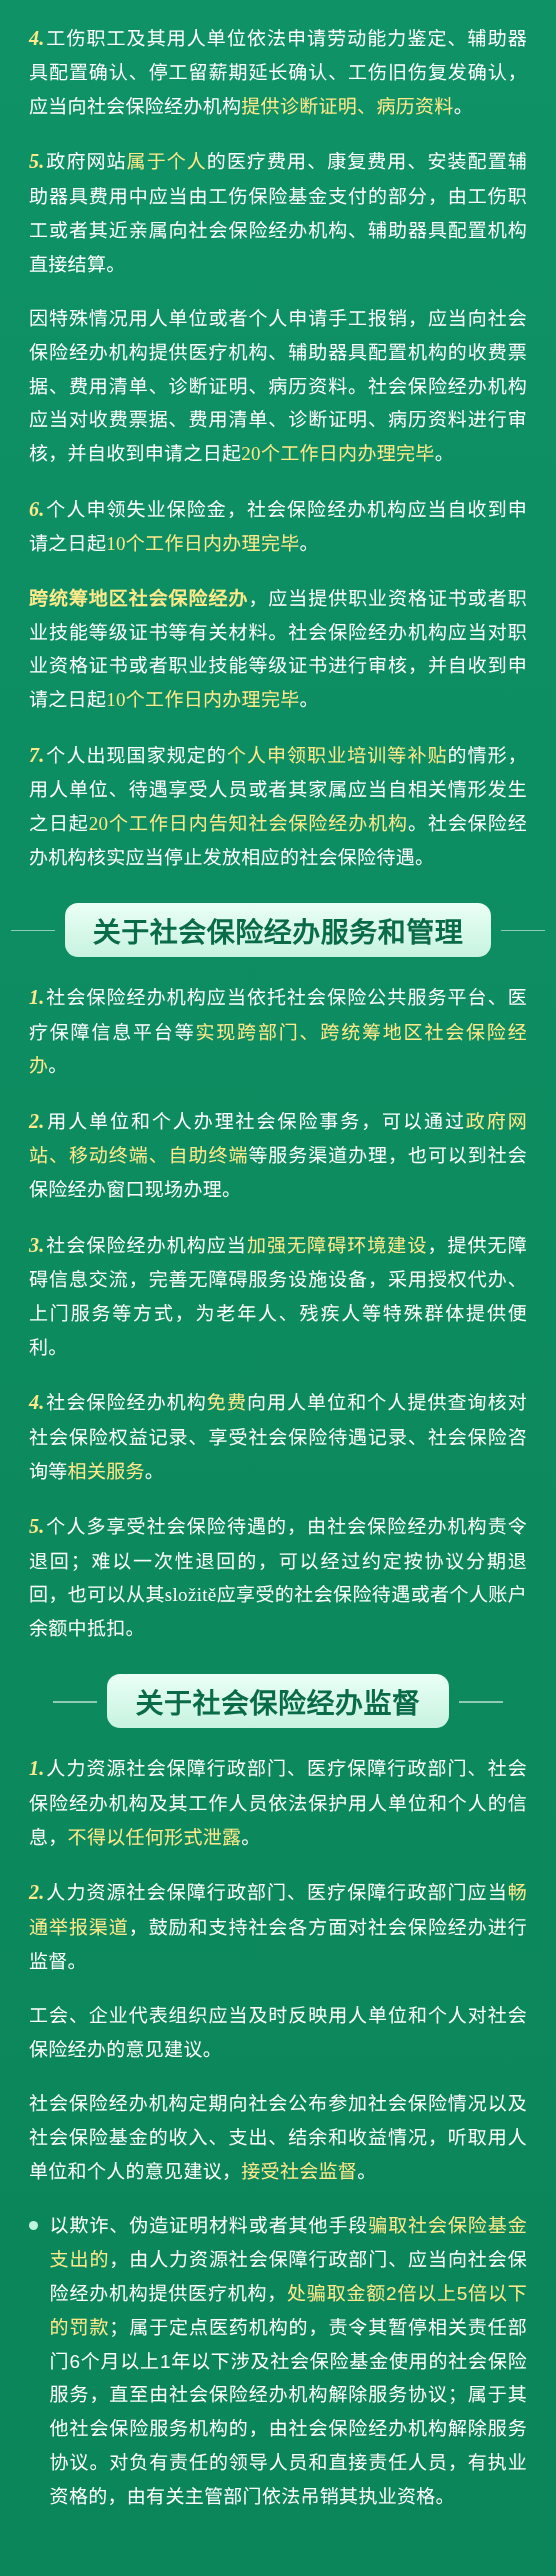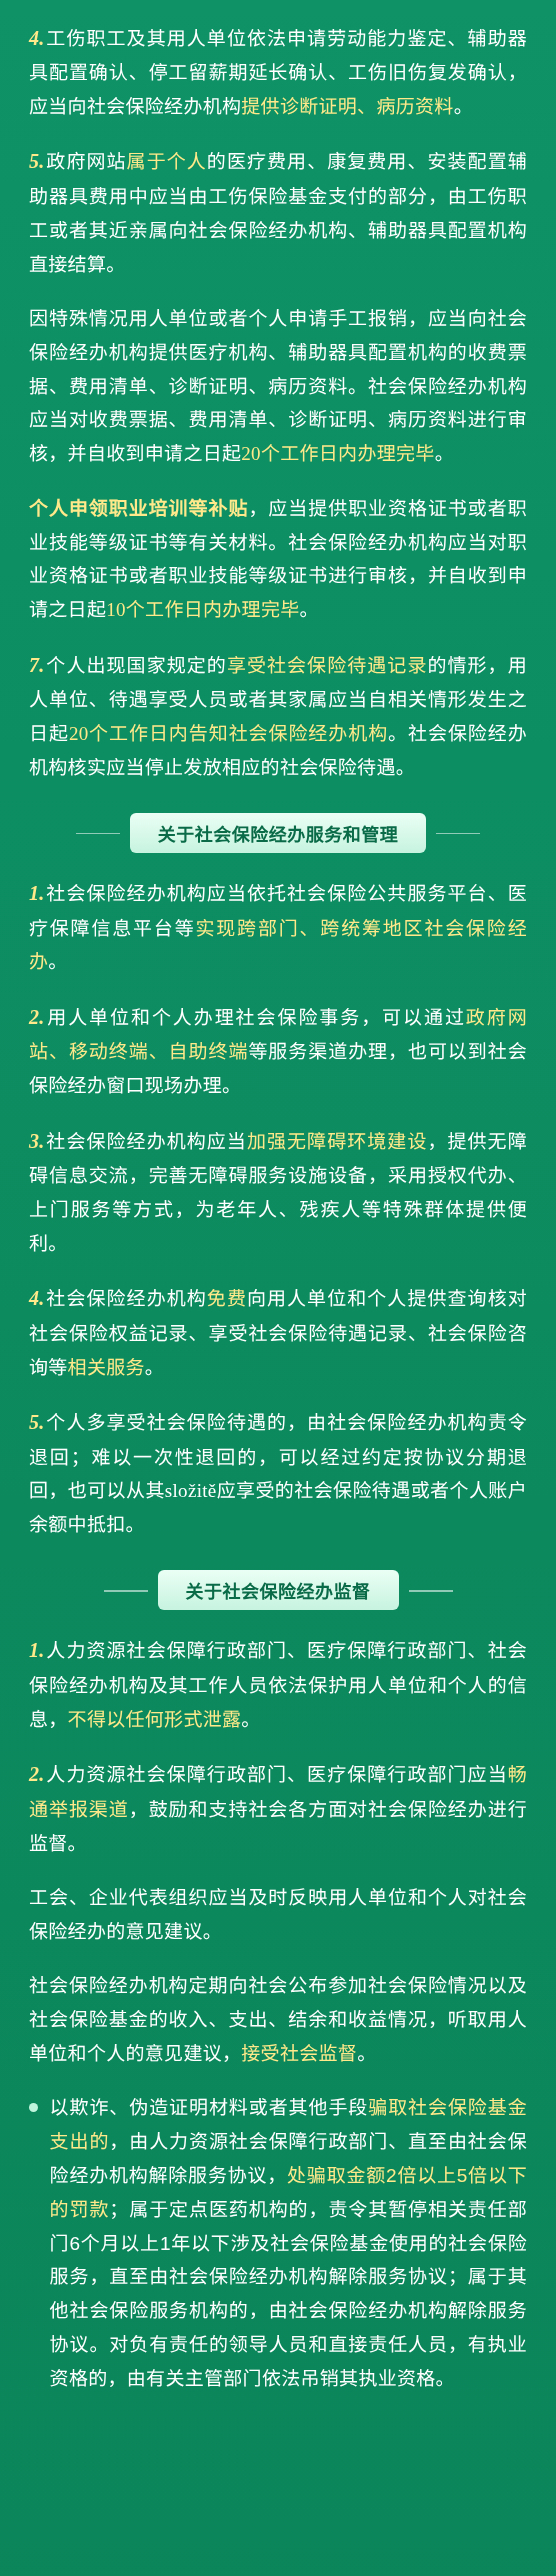--- a/index.html
+++ b/index.html
@@ -49,25 +49,25 @@
   
   .section-head {
     margin: 28px 0 23px 0;
     text-align: center;
     position: relative;
   }
   .section-head .bar {
     display: inline-block;
     position: relative;
     padding: 7.2px 28px;
-    font-size: 18px;
+    font-size: 28px;
     font-weight: bold;
     color: #0a6b48;
     background: linear-gradient(180deg, #eafff5 0%, #c7f3e0 100%);
-    border-radius: 6px;
+    border-radius: 13px;
     letter-spacing: 0.5px;
   }
   .section-head .bar::before,
   .section-head .bar::after {
     content: "";
     position: absolute;
     top: 50%;
     width: 44px;
     height: 1.5px;
     background: rgba(255,255,255,0.55);
@@ -107,28 +107,31 @@
     </p>
 
     <p class="para">
       <span class="num">5.</span><span>政府网站</span><span class="hl">属于个人</span><span>的医疗费用、康复费用、安装配置辅助器具费用中应当由工伤保险基金支付的部分，由工伤职工或者其近亲属向社会保险经办机构、辅助器具配置机构直接结算。</span>
     </p>
 
     <p class="para">
       <span>因特殊情况用人单位或者个人申请手工报销，应当向社会保险经办机构提供医疗机构、辅助器具配置机构的收费票据、费用清单、诊断证明、病历资料。社会保险经办机构应当对收费票据、费用清单、诊断证明、病历资料进行审核，并自收到申请之日起</span><span class="hl">20个工作日内办理完毕</span><span>。</span>
     </p>
 
+    <p class="para">
+      <span class="num">6.</span><span>个人申领失业保险金，社会保险经办机构应当自收到申请之日起</span><span class="hl">10个工作日内办理完毕</span><span>。</span>
+    </p>
 
 
     <p class="para">
-      <span class="lead-hl">个人申领职业培训等补贴</span><span>，应当提供职业资格证书或者职业技能等级证书等有关材料。社会保险经办机构应当对职业资格证书或者职业技能等级证书进行审核，并自收到申请之日起</span><span class="hl">10个工作日内办理完毕</span><span>。</span>
+      <span class="lead-hl">跨统筹地区社会保险经办</span><span>，应当提供职业资格证书或者职业技能等级证书等有关材料。社会保险经办机构应当对职业资格证书或者职业技能等级证书进行审核，并自收到申请之日起</span><span class="hl">10个工作日内办理完毕</span><span>。</span>
     </p>
 
     <p class="para">
-      <span class="num">7.</span><span>个人出现国家规定的</span><span class="hl">享受社会保险待遇记录</span><span>的情形，用人单位、待遇享受人员或者其家属应当自相关情形发生之日起</span><span class="hl">20个工作日内告知社会保险经办机构</span><span>。社会保险经办机构核实应当停止发放相应的社会保险待遇。</span>
+      <span class="num">7.</span><span>个人出现国家规定的</span><span class="hl">个人申领职业培训等补贴</span><span>的情形，用人单位、待遇享受人员或者其家属应当自相关情形发生之日起</span><span class="hl">20个工作日内告知社会保险经办机构</span><span>。社会保险经办机构核实应当停止发放相应的社会保险待遇。</span>
     </p>
 
   </div>
 
   <div class="section-head">
     <span class="bar">关于社会保险经办服务和管理</span>
   </div>
 
   <div>
 
@@ -176,19 +179,19 @@
       <span>社会保险经办机构定期向社会公布参加社会保险情况以及社会保险基金的收入、支出、结余和收益情况，听取用人单位和个人的意见建议，</span><span class="hl">接受社会监督</span><span>。</span>
     </p>
 
   </div>
 
 
   <div>
 
     <div class="bullet-item">
       <span class="dot"></span>
-      <span>以欺诈、伪造证明材料或者其他手段</span><span class="hl">骗取社会保险基金支出的</span><span>，由人力资源社会保障行政部门、直至由社会保险经办机构解除服务协议，</span><span class="hl">处骗取金额2倍以上5倍以下的罚款</span><span>；属于定点医药机构的，责令其暂停相关责任部门6个月以上1年以下涉及社会保险基金使用的社会保险服务，直至由社会保险经办机构解除服务协议；属于其他社会保险服务机构的，由社会保险经办机构解除服务协议。对负有责任的领导人员和直接责任人员，有执业资格的，由有关主管部门依法吊销其执业资格。</span>
+      <span>以欺诈、伪造证明材料或者其他手段</span><span class="hl">骗取社会保险基金支出的</span><span>，由人力资源社会保障行政部门、应当向社会保险经办机构提供医疗机构，</span><span class="hl">处骗取金额2倍以上5倍以下的罚款</span><span>；属于定点医药机构的，责令其暂停相关责任部门6个月以上1年以下涉及社会保险基金使用的社会保险服务，直至由社会保险经办机构解除服务协议；属于其他社会保险服务机构的，由社会保险经办机构解除服务协议。对负有责任的领导人员和直接责任人员，有执业资格的，由有关主管部门依法吊销其执业资格。</span>
     </div>
 
   </div>
 
 </div>
 
 
 </body></html>

